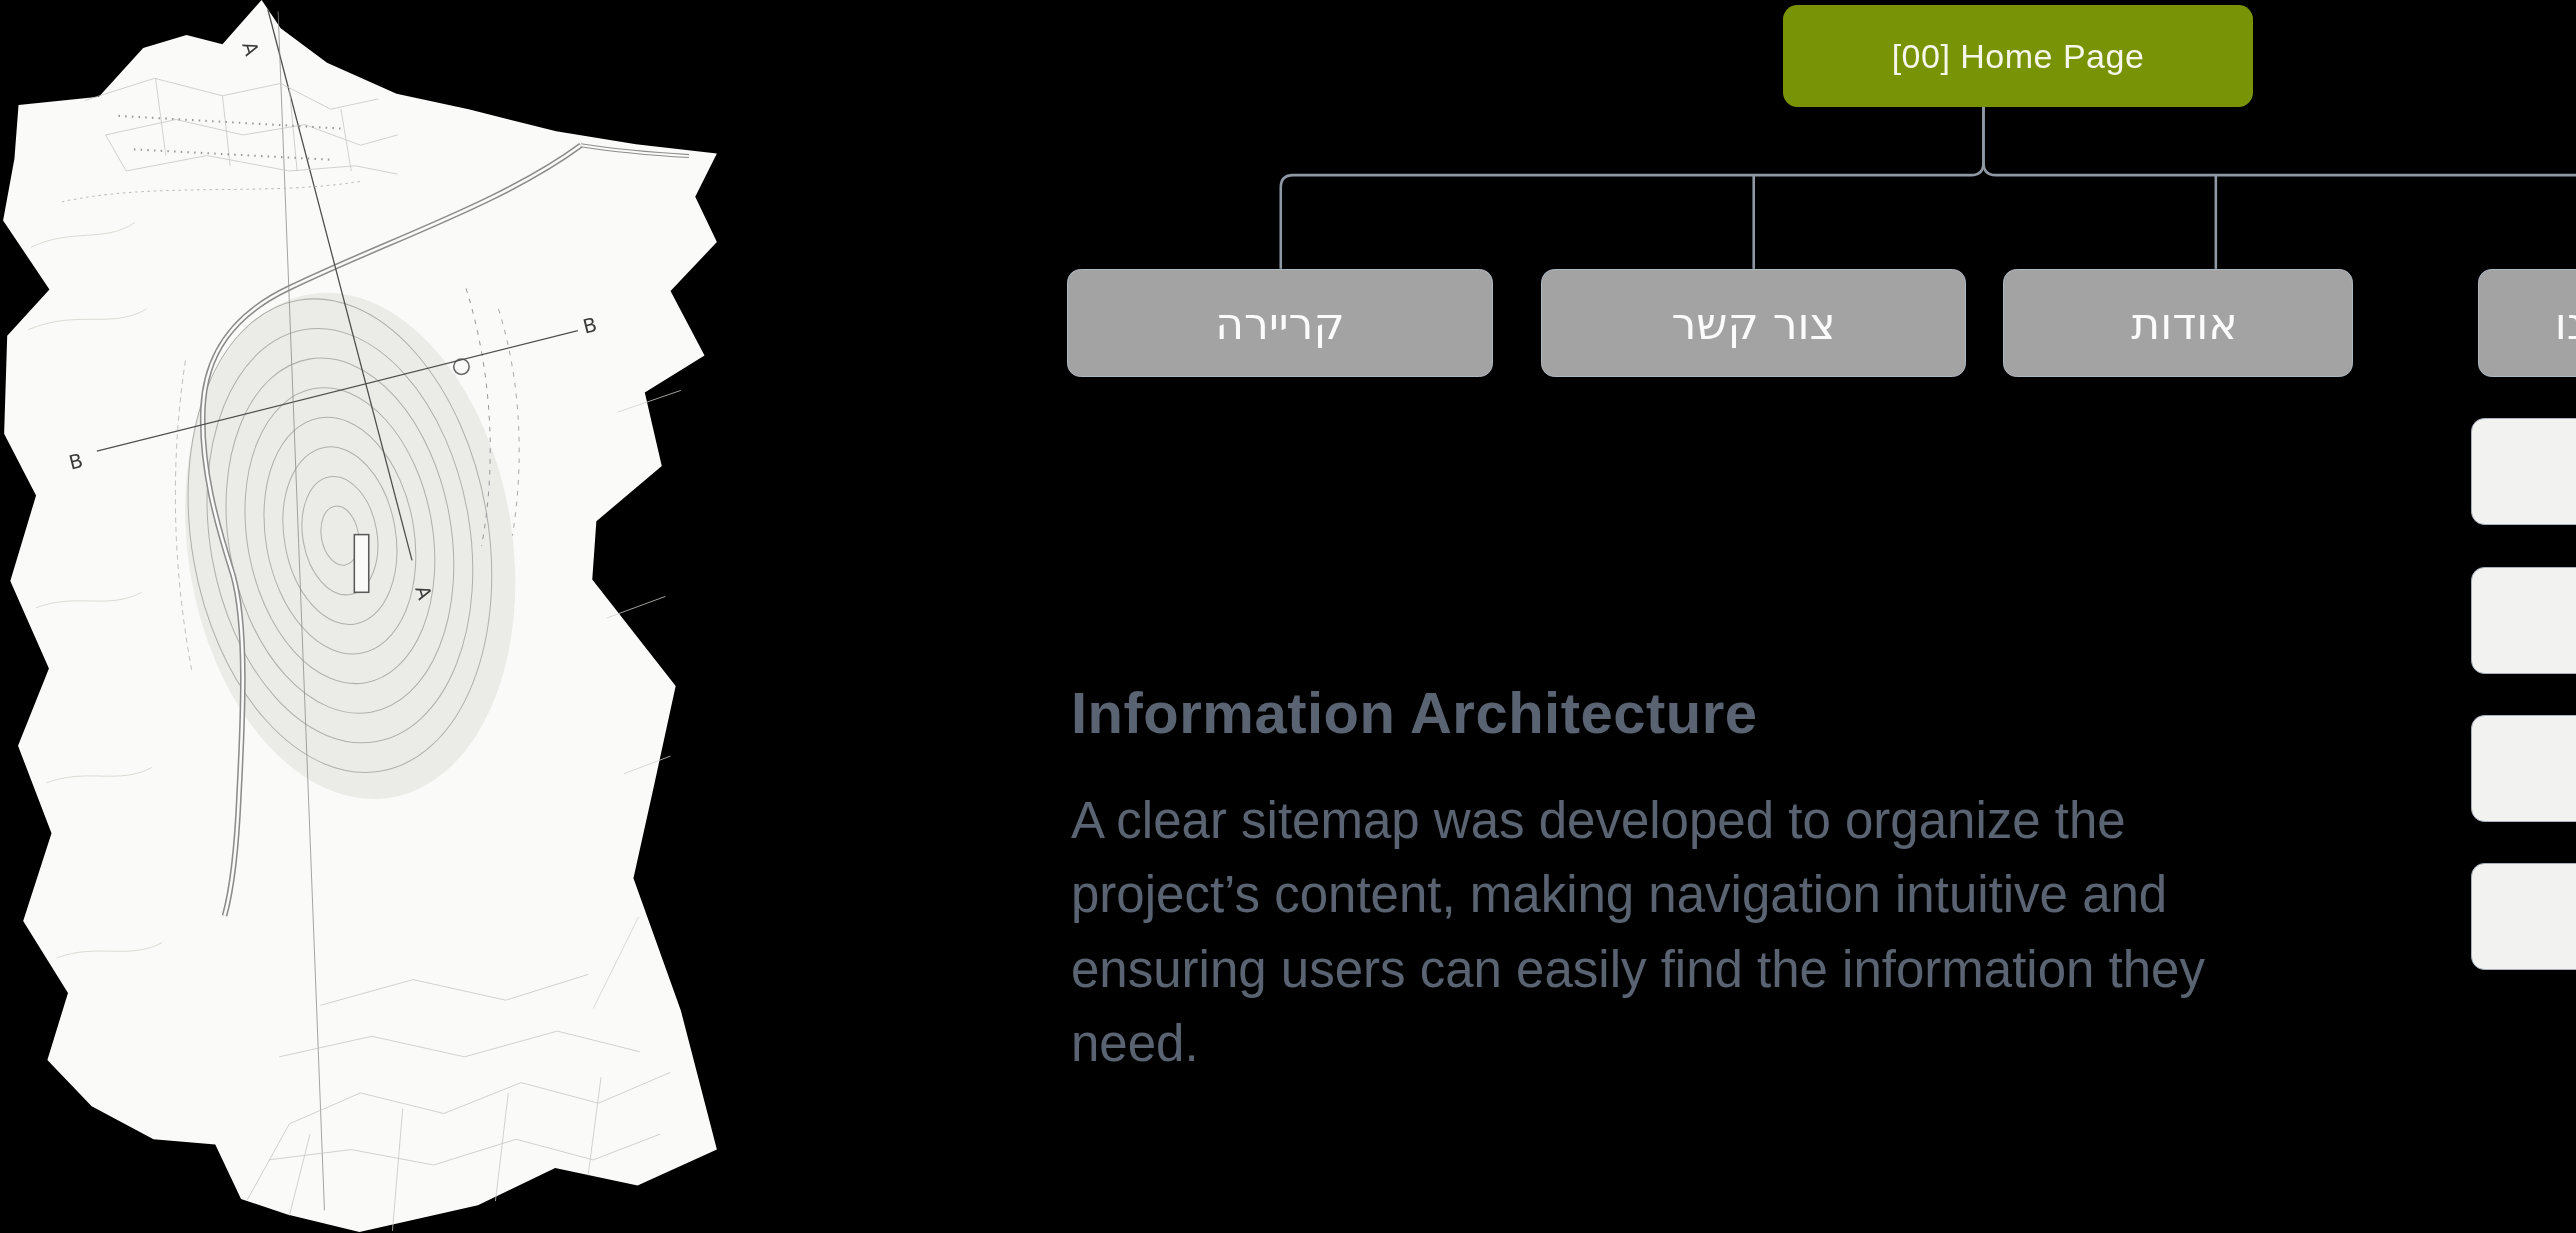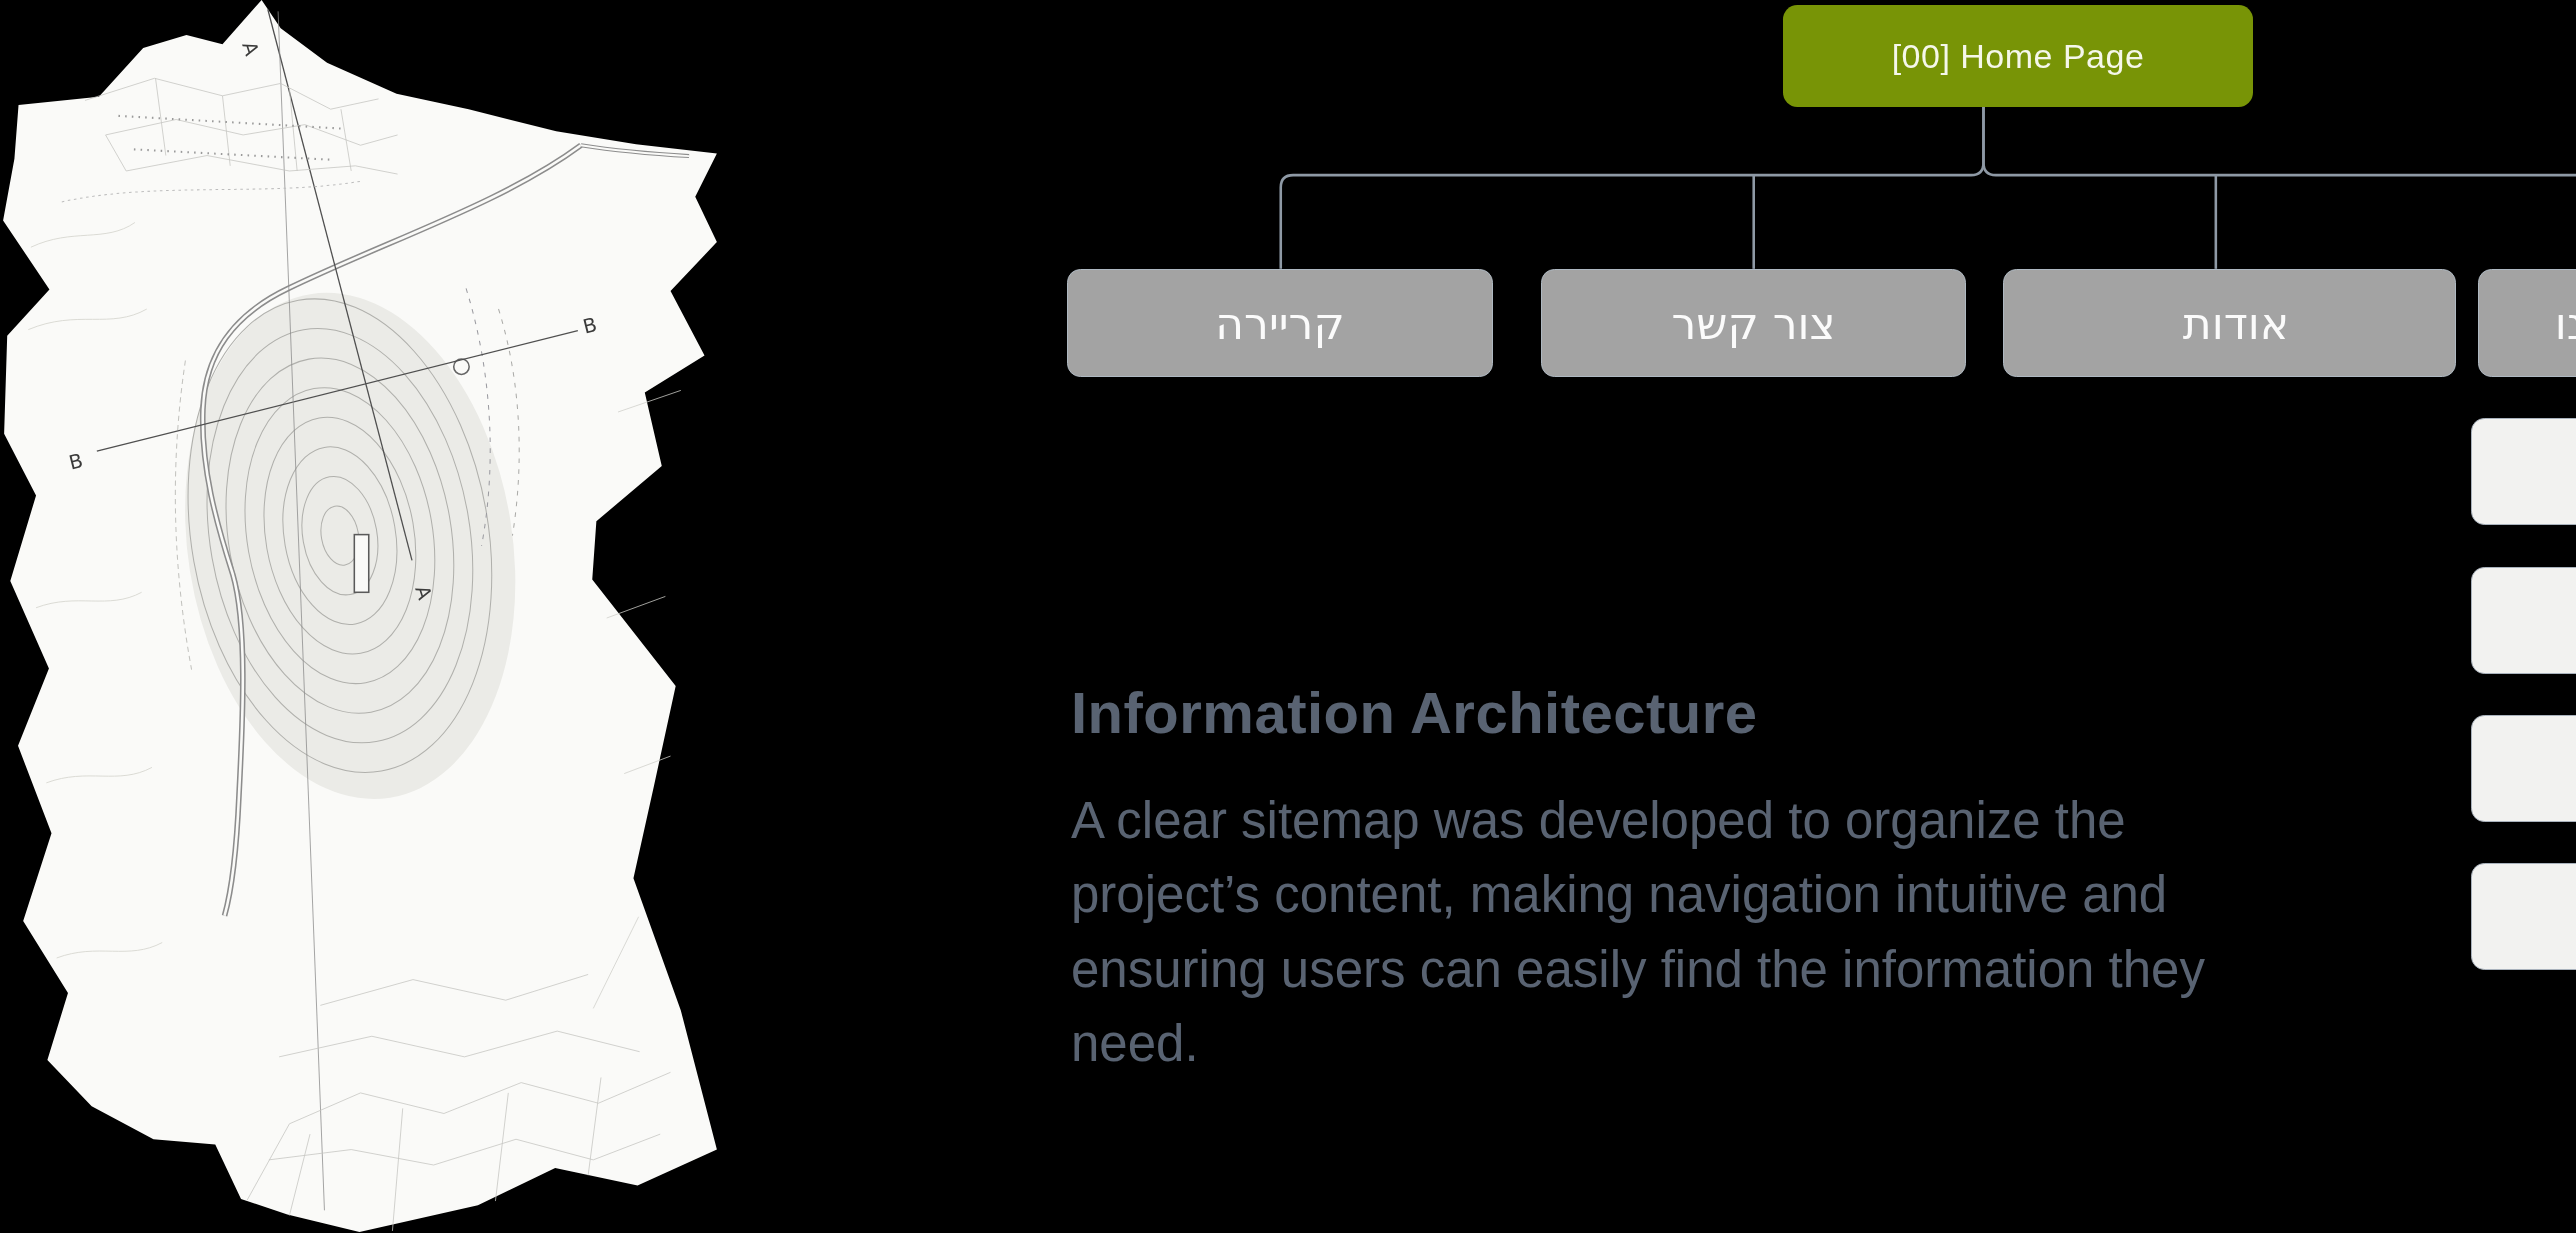--- a/index.html
+++ b/index.html
@@ -19,21 +19,21 @@
         box-sizing:border-box;text-align:center;}
   .root-node{left:1768px;top:5.2px;width:470px;height:102px;
         background:var(--accent,#789406);border-radius:14.4px;
         color:var(--root-text,#f5f7ea);font-size:34px;letter-spacing:0.5px;margin-left:15px;}
   .gray-node{top:269px;height:108px;background:var(--node-gray,#a3a3a3);
         border:1.5px solid var(--node-gray-border,#aeb8c1);border-radius:13.4px;
         color:var(--node-gray-text,#fbfbfb);font-size:44px;direction:rtl;
         font-family:"DejaVu Sans",sans-serif;}
   #n-careers{left:1067px;width:426px;}
   #n-contact{left:1541px;width:425px;}
-  #n-about{left:2003px;width:453px;padding-left:13px;}
+  #n-about{left:2003px;width:350px;padding-left:13px;}
   #n-services{left:2478px;width:428px;}
   .light-node{left:2471px;width:431px;height:107px;
         background:var(--node-light,#f2f2f0);
         border:1.5px solid var(--node-light-border,#a9b2bc);border-radius:13.4px;
         color:var(--node-light-text,#4d5562);font-size:31px;direction:rtl;
         font-family:"DejaVu Sans",sans-serif;}
   #n-geology{top:418px;}
   #n-execution{top:567px;}
   #n-planning{top:715px;}
   #n-environment{top:863px;}

